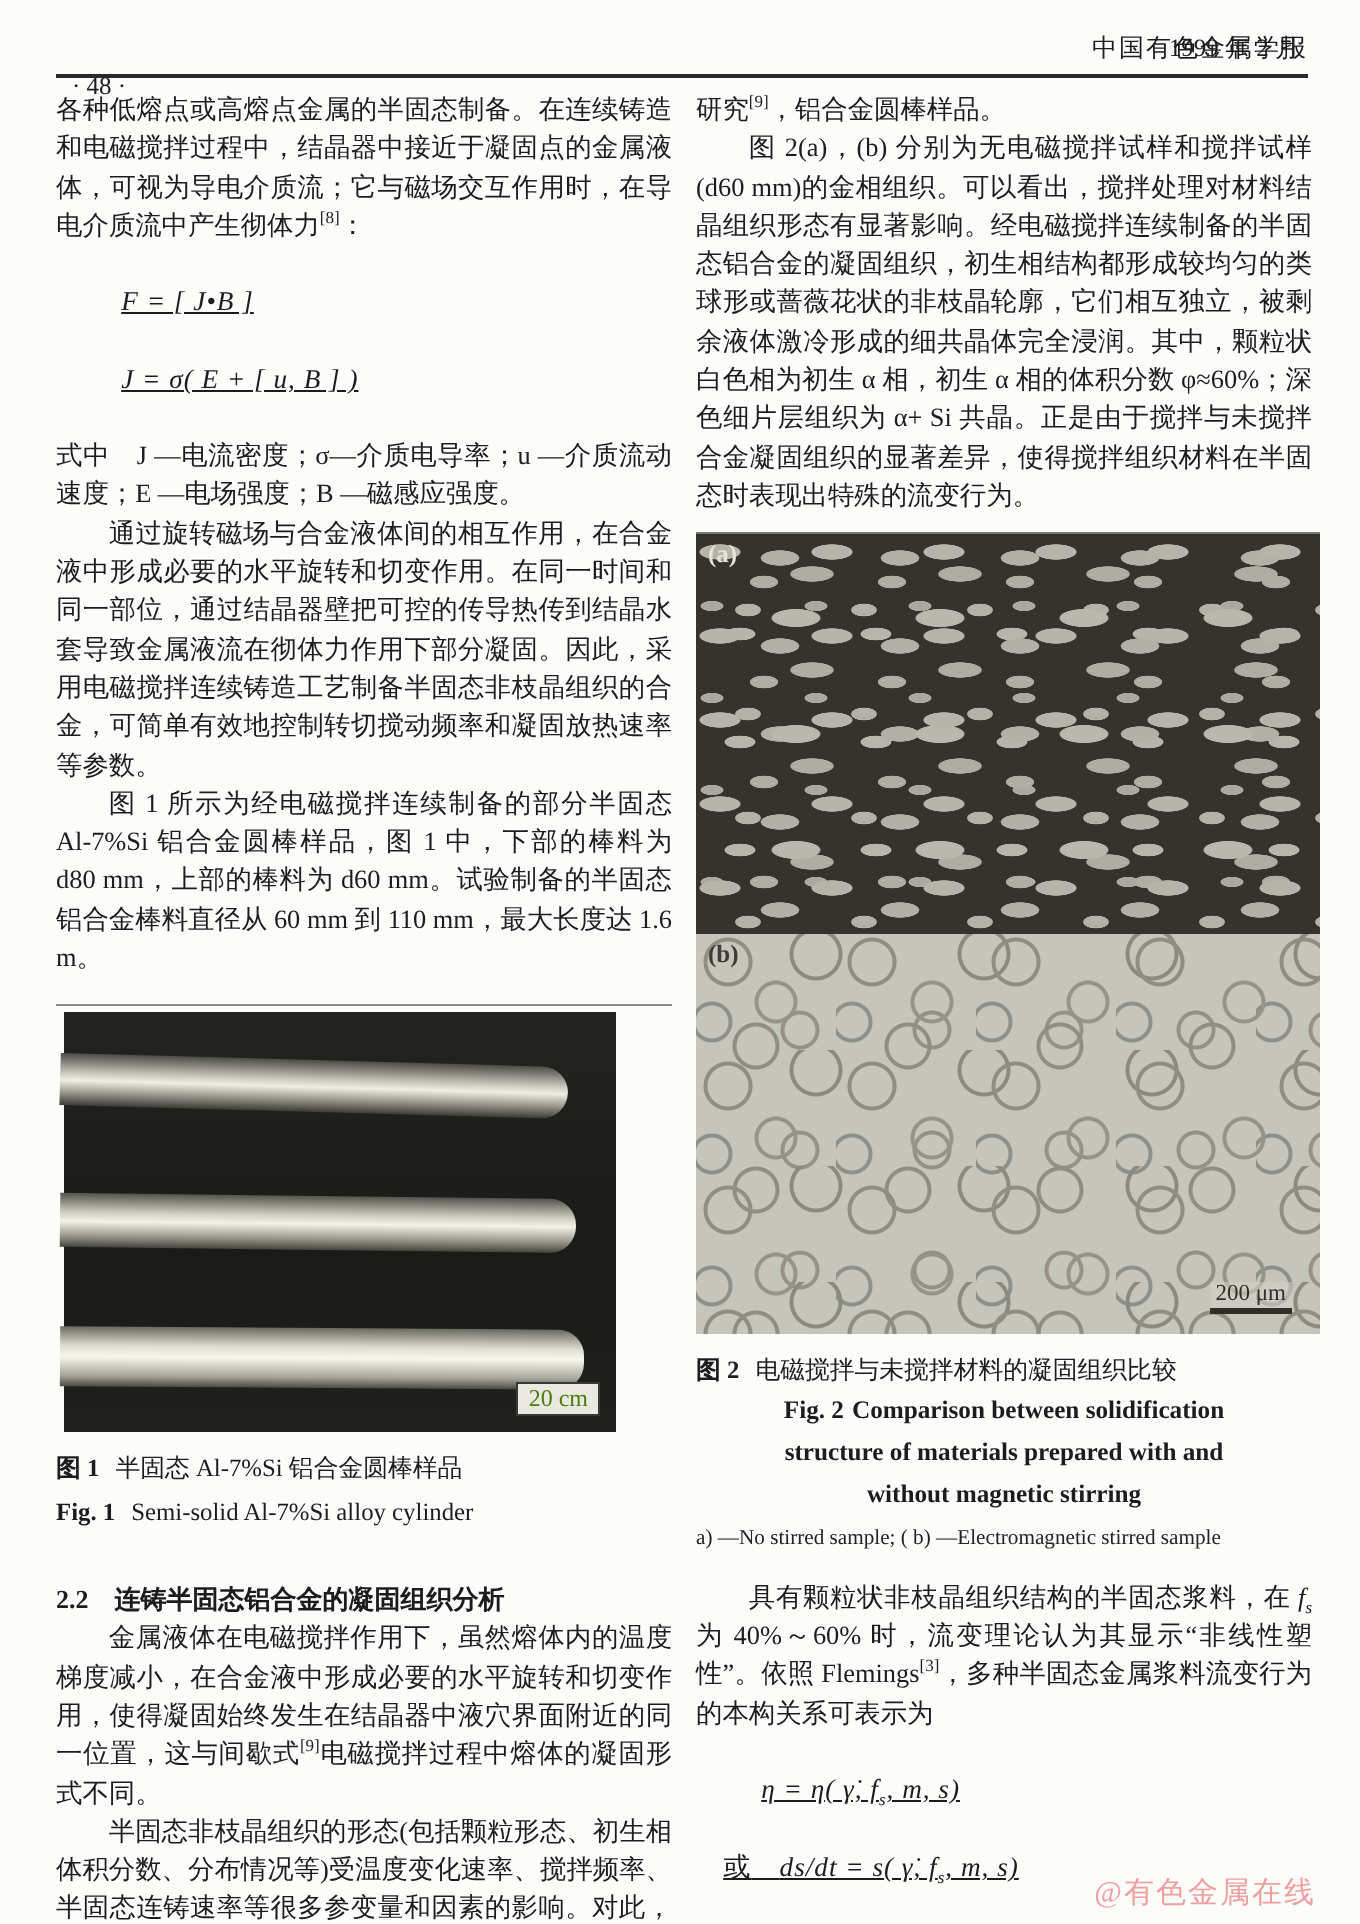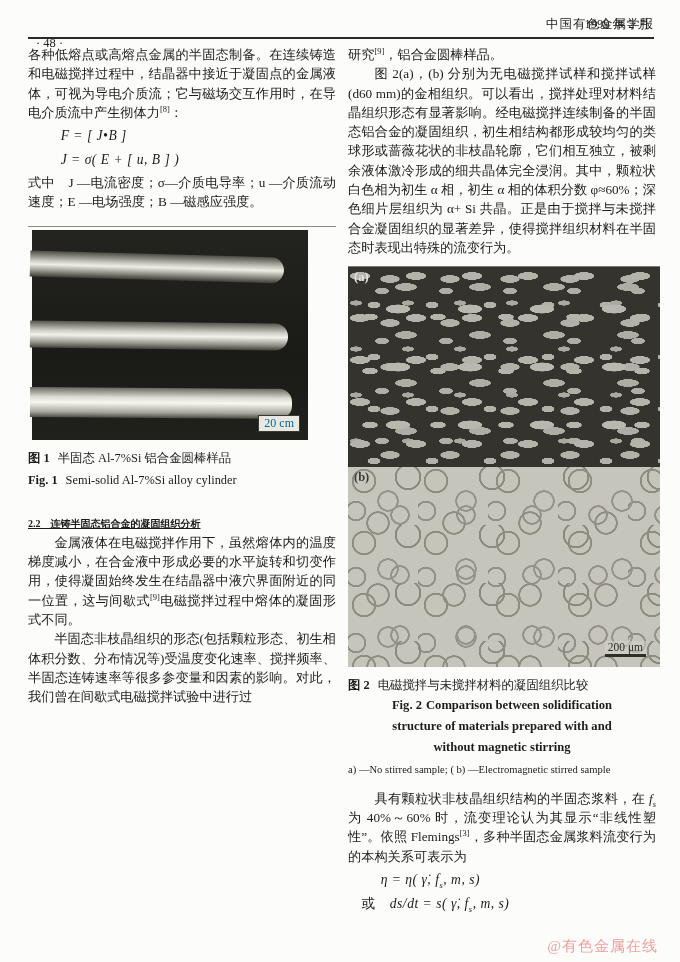--- a/index.html
+++ b/index.html
@@ -17,41 +17,41 @@
   .hdr .jdate{position:absolute;right:4px;top:0;}
   .hdr-rule{position:absolute;top:37px;left:28px;width:626px;border-top:2px solid #2a2a2a;}
   
   .col{position:absolute;top:45px;width:308px;}
   .col-left{left:28px;}
   .col-right{left:348px;}
   .p{font-size:13.2px;line-height:19.3px;text-align:justify;margin:0;}
   .ind{text-indent:2em;}
   sup{font-size:8.5px;line-height:0;}
   sub{font-size:8.5px;line-height:0;}
-  .eq{font-style:italic;font-size:13.6px;line-height:21px;margin:3px 0;padding-left:2.4em;letter-spacing:.5px;}
+  .eq{font-style:italic;font-size:13.6px;line-height:21px;margin:18px 0;padding-left:2.4em;letter-spacing:.5px;text-decoration:underline;}
   .eq .up{font-style:normal;}
   
   .thin-rule{border-top:1px solid #8a8a84;margin-top:14px;}
   .fig1{position:relative;width:276px;height:210px;margin:3px 26px 8px 4px;
         background:linear-gradient(#23231f,#1a1a17 60%,#20201c);}
   .rod{position:absolute;left:-2px;border-radius:0 13px 13px 0;}
   .rod1{top:24px;right:24px;height:26px;transform:rotate(1.6deg);
         background:linear-gradient(#4c4b44,#c9c9bf 38%,#eeeee4 52%,#8f8f85 78%,#3c3b35);}
   .rod2{top:92px;right:20px;height:27px;transform:rotate(.7deg);
         background:linear-gradient(#55544c,#cfcfc5 36%,#f2f2e8 52%,#95958b 80%,#45443c);}
   .rod3{top:158px;right:16px;height:30px;transform:rotate(.4deg);
         background:linear-gradient(#6a695f,#dcdcd2 32%,#f7f7ee 50%,#a5a59b 82%,#4c4b43);}
   .scalebox1{position:absolute;right:8px;bottom:8px;background:#e9e9e1;border:1px solid #3a3a34;
-             color:#0369a1;font-size:12px;line-height:15px;padding:0 5px;}
+             color:#4d7c0f;font-size:12px;line-height:15px;padding:0 5px;}
   
   .cap{text-align:left;font-size:12.4px;line-height:20px;margin:2px 0 0 0;}
   .cap b{margin-right:8px;}
   .cap-en-wrap{width:262px;margin:0 auto;text-align:center;font-size:12.6px;line-height:21px;font-weight:bold;}
   .cap-note{text-align:left;font-size:10.6px;line-height:17px;margin-top:3px;color:#222;}
-  .sect{font-size:10px;font-weight:bold;margin:24px 0 0 0;line-height:19px;text-decoration:underline;}
+  .sect{font-size:13px;font-weight:bold;margin:24px 0 0 0;line-height:19px;}
   
   .fig2{position:relative;width:312px;margin-top:9px;}
   .micro{position:relative;width:312px;}
   .micro-a{height:200px;border-top:1px solid #777;
     background-color:#34332e;
     background-image:
       radial-gradient(ellipse 16px 6px at 12px 9px,  #b4b4aa 0 62%,transparent 66%),
       radial-gradient(ellipse 11px 5px at 34px 24px, #aeaea4 0 62%,transparent 66%),
       radial-gradient(ellipse 19px 7px at 50px 42px, #b8b8ae 0 62%,transparent 66%),
       radial-gradient(ellipse  9px 4px at  8px 36px, #a9a99f 0 62%,transparent 66%),
@@ -86,20 +86,22 @@
   <span class="jtitle">中国有色金属学报</span>
   <span class="jdate">1999 年 2 月</span>
 </div>
 <div class="hdr-rule"></div>
 
 <div class="col col-left">
   <p class="p"><span>各种低熔点或高熔点金属的半固态制备。在连续铸造和电磁搅拌过程中，结晶器中接近于凝固点的金属液体，可视为导电介质流；它与磁场交互作用时，在导电介质流中产生彻体力</span><sup>[8]</sup><span>：</span></p>
   <p class="eq">F = [ J•B ]</p>
   <p class="eq">J = σ( E + [ u, B ] )</p>
   <p class="p">式中　J —电流密度；σ—介质电导率；u —介质流动速度；E —电场强度；B —磁感应强度。</p>
+  <p class="p ind">通过旋转磁场与合金液体间的相互作用，在合金液中形成必要的水平旋转和切变作用。在同一时间和同一部位，通过结晶器壁把可控的传导热传到结晶水套导致金属液流在彻体力作用下部分凝固。因此，采用电磁搅拌连续铸造工艺制备半固态非枝晶组织的合金，可简单有效地控制转切搅动频率和凝固放热速率等参数。</p>
+  <p class="p ind">图 1 所示为经电磁搅拌连续制备的部分半固态 Al-7%Si 铝合金圆棒样品，图 1 中，下部的棒料为 d80 mm，上部的棒料为 d60 mm。试验制备的半固态铝合金棒料直径从 60 mm 到 110 mm，最大长度达 1.6 m。</p>
 
   <div class="thin-rule"></div>
   <div class="fig1">
     <div class="rod rod1"></div>
     <div class="rod rod2"></div>
     <div class="rod rod3"></div>
     <div class="scalebox1">20 cm</div>
   </div>
   <p class="cap"><b>图 1</b><span>半固态 Al-7%Si 铝合金圆棒样品</span></p>
   <p class="cap"><b>Fig. 1</b><span>Semi-solid Al-7%Si alloy cylinder</span></p>

